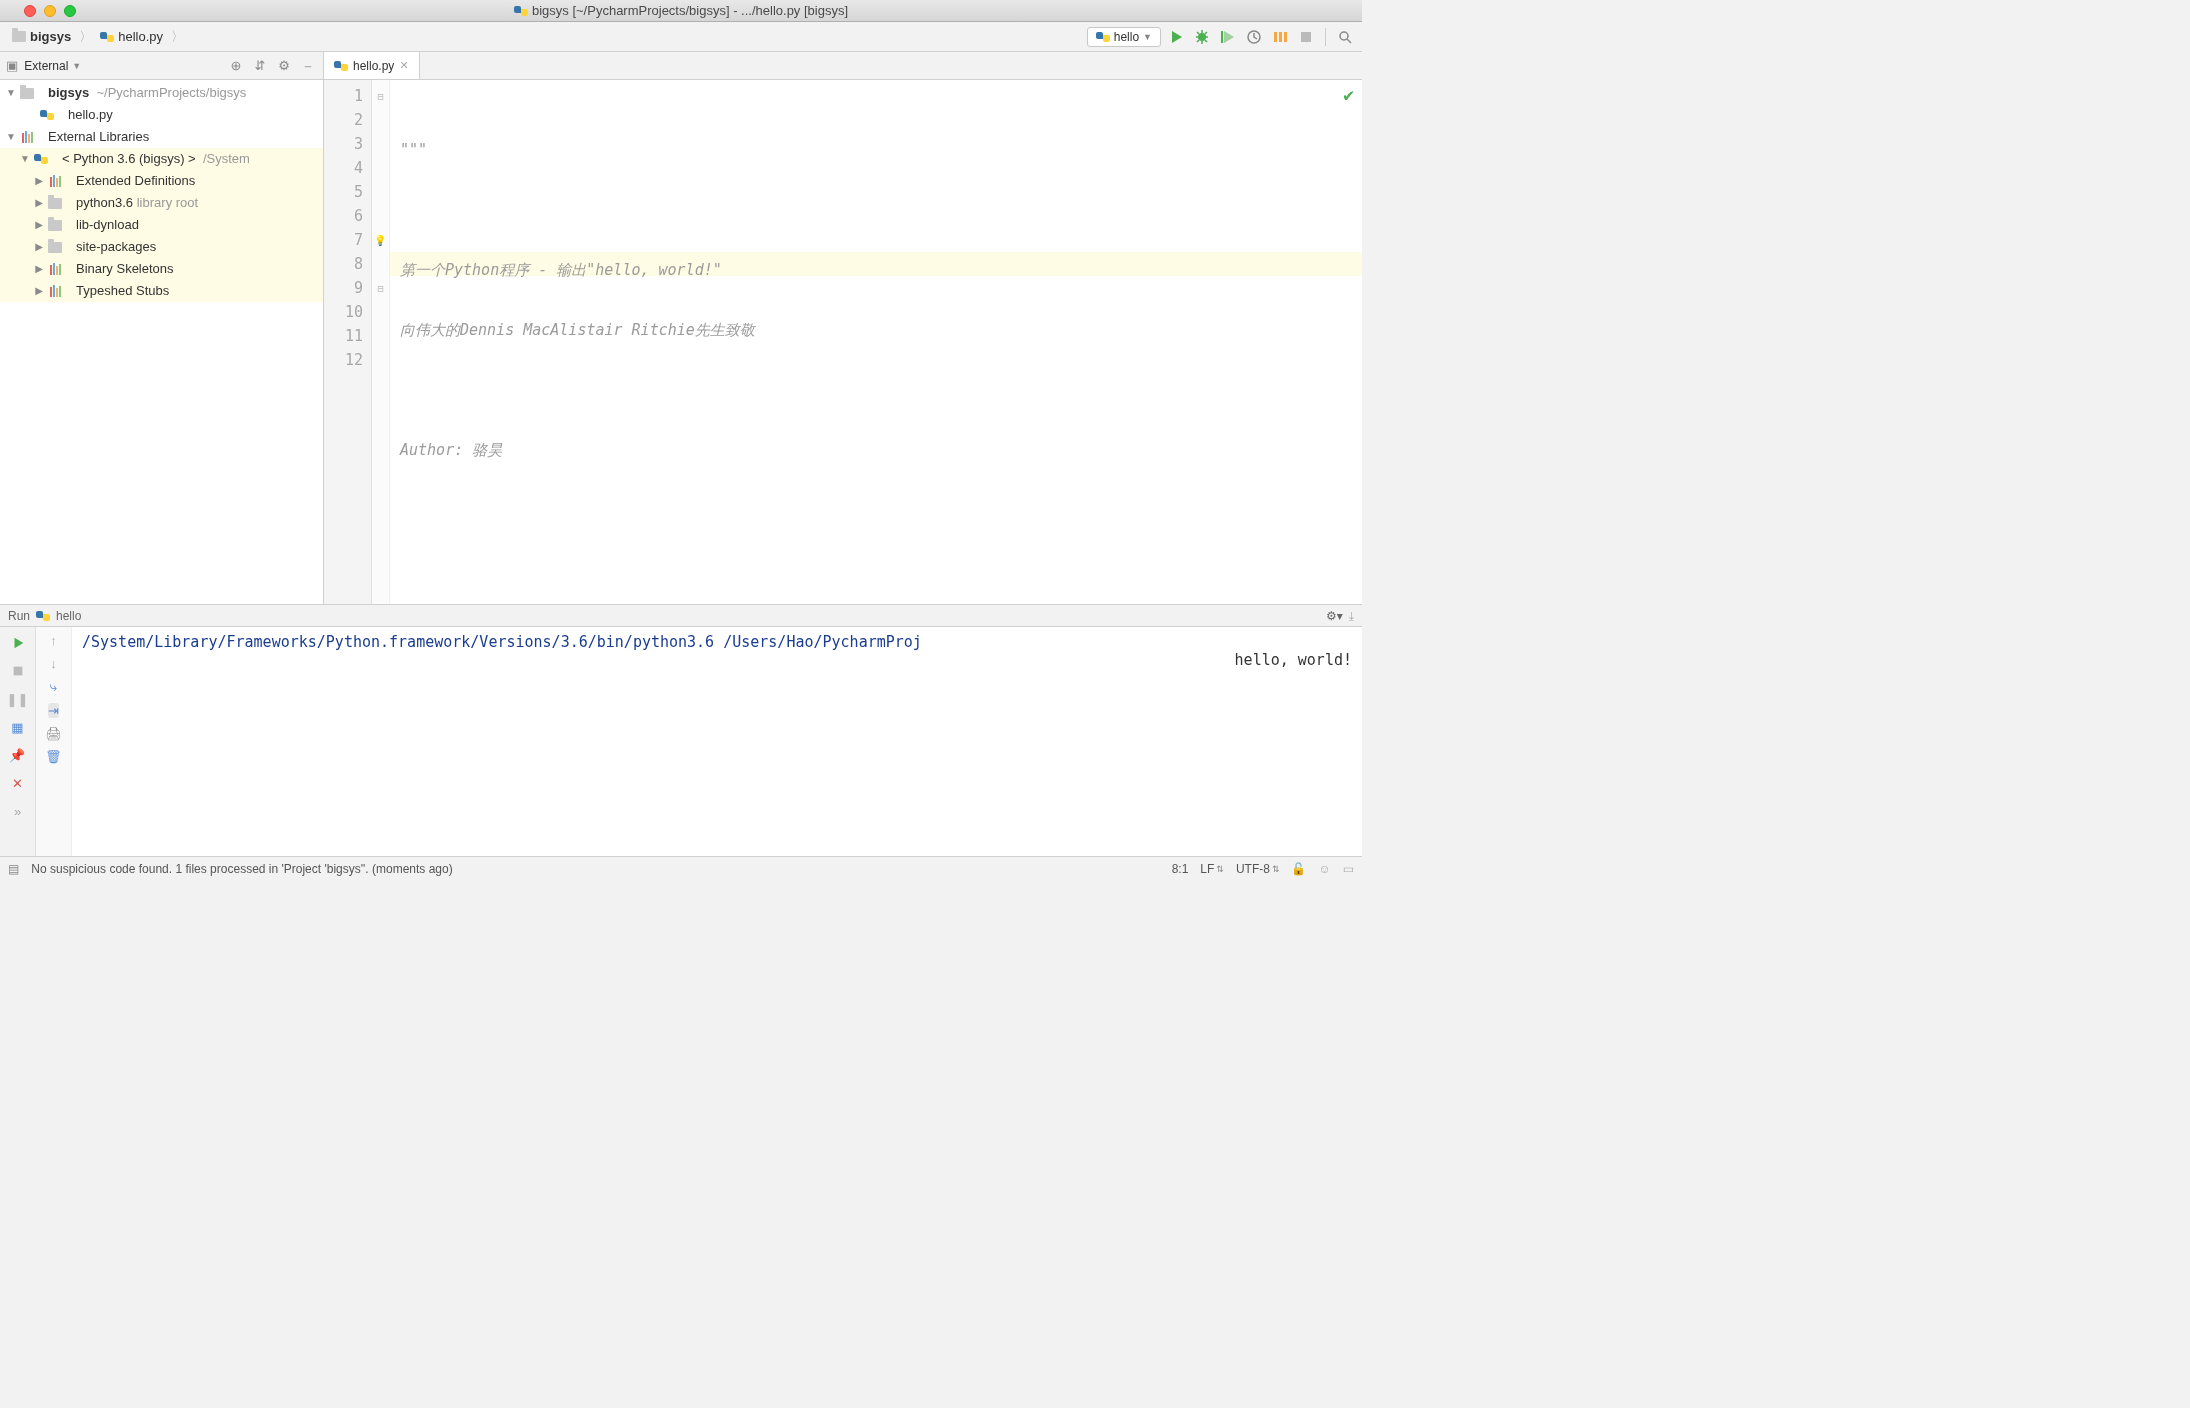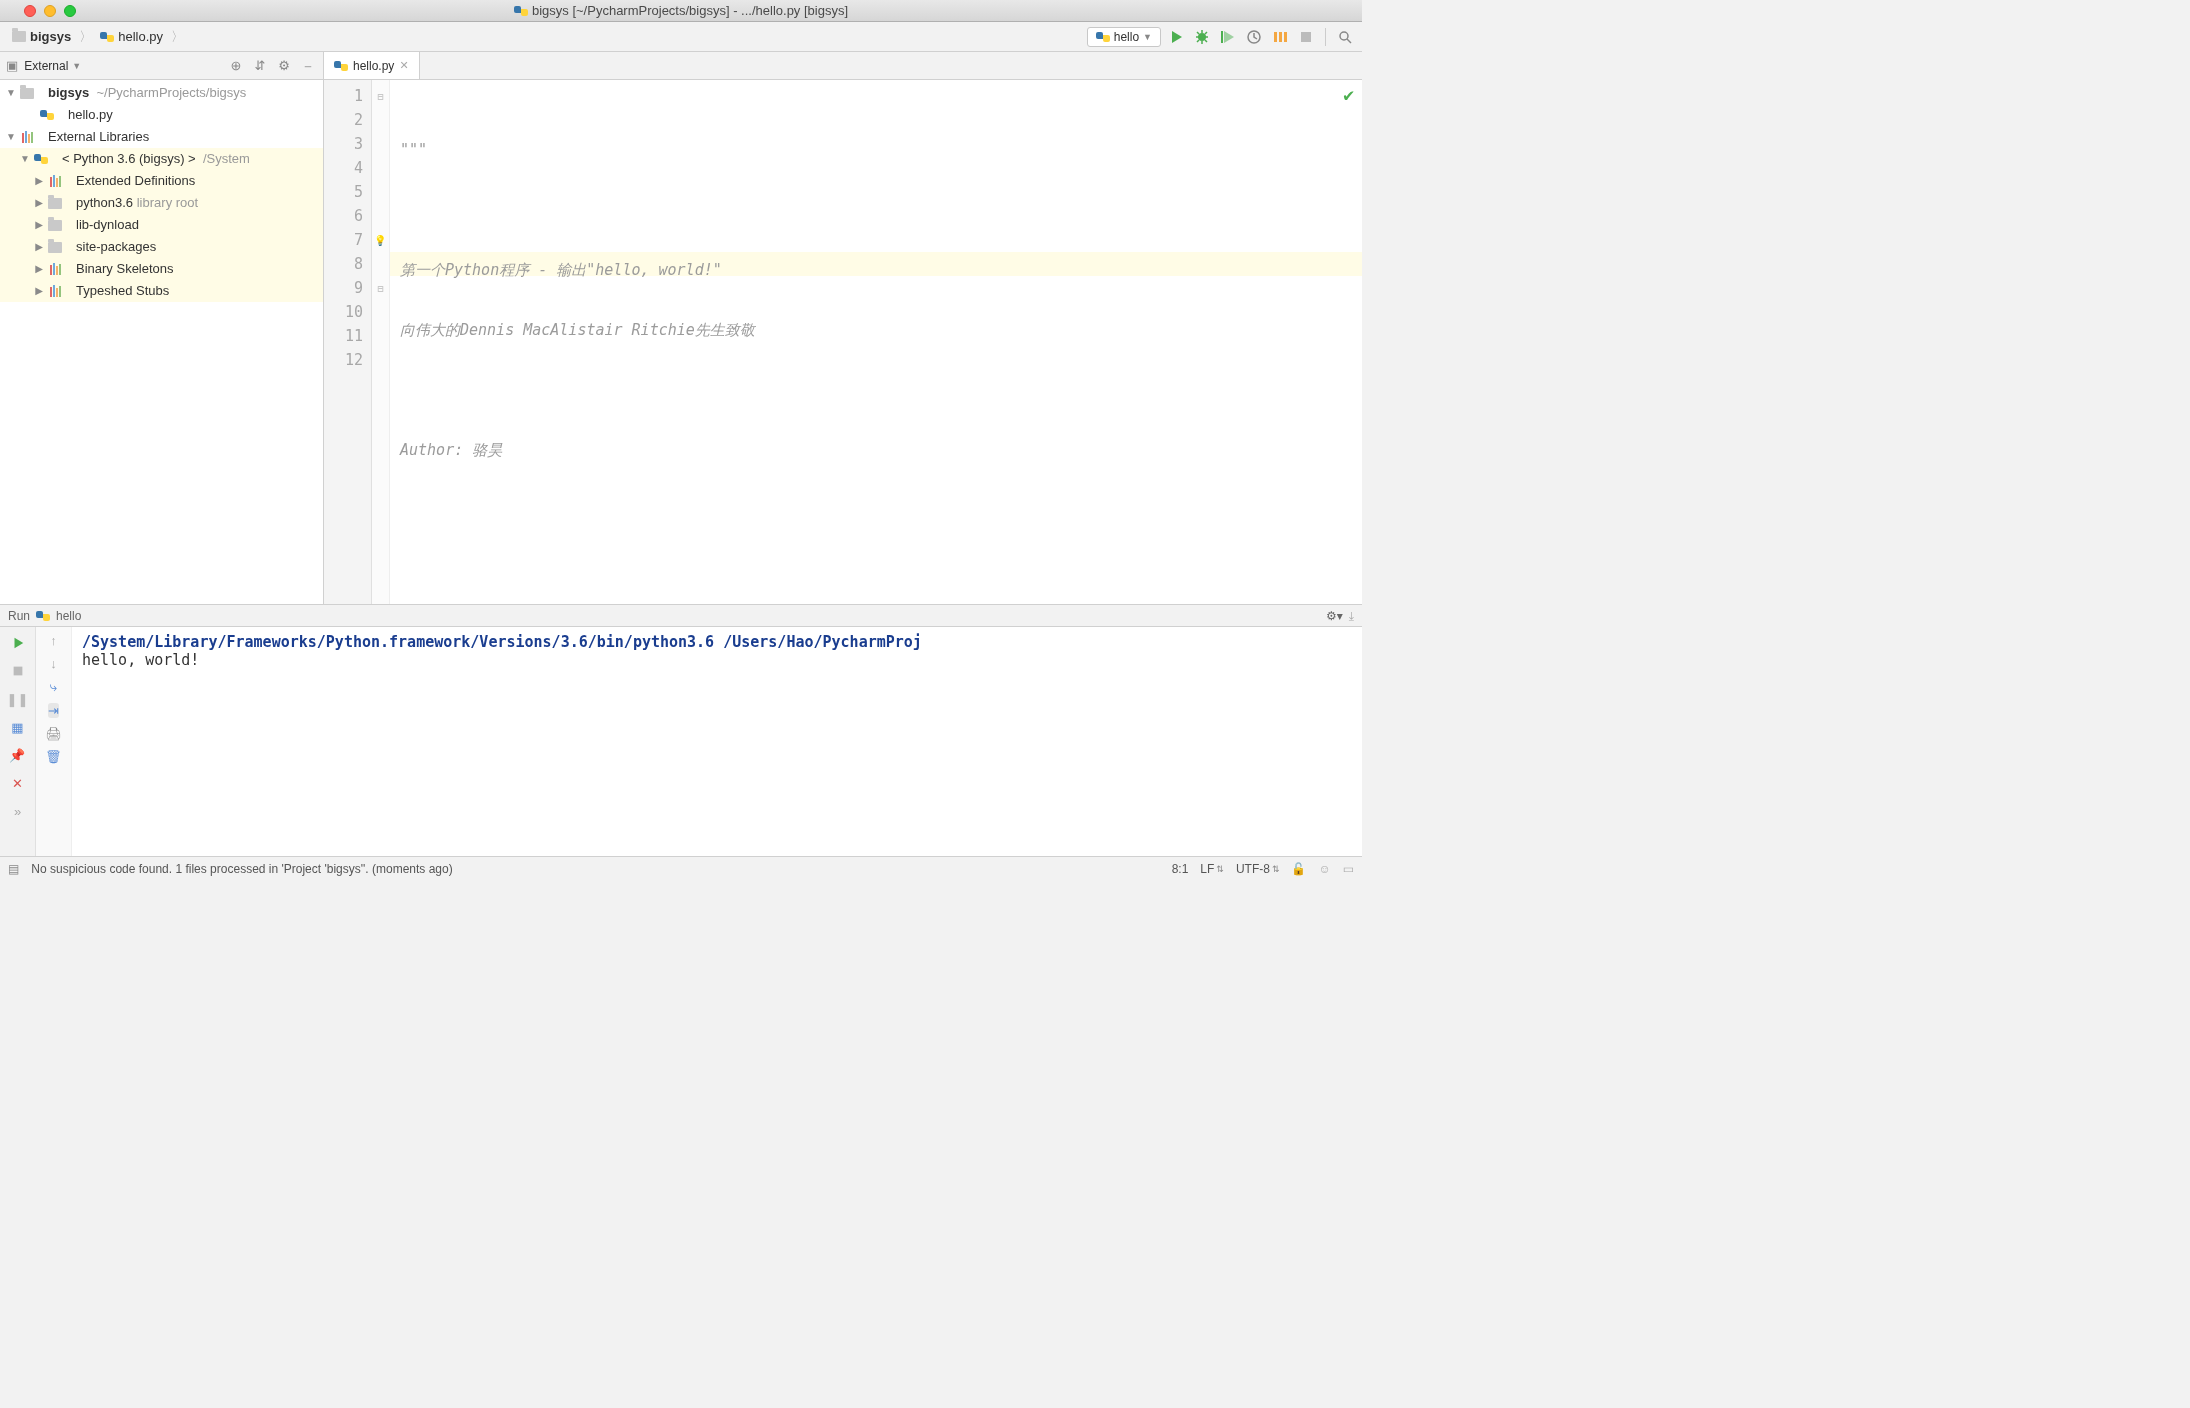--- a/index.html
+++ b/index.html
@@ -198,22 +198,22 @@
   padding: 6px 0; gap: 8px;
 }
 .console {
   flex: 1;
   padding: 6px 10px;
   font-family: Menlo, Consolas, monospace;
   font-size: 15px;
   color: #333;
   overflow: hidden;
 }
-.console .cmd { color: #1a3d8f; white-space: nowrap; font-weight: bold; }
-.console .out { color: #333; }
+.console .cmd { color: #1a3d8f; white-space: nowrap; }
+.console .out { color: #333; text-align: right; }
 
 
 .statusbar {
   height: 24px;
   background: #f2f2f2;
   border-top: 1px solid #d0d0d0;
   display: flex; align-items: center;
   padding: 0 8px;
   font-size: 12px;
   color: #555;

